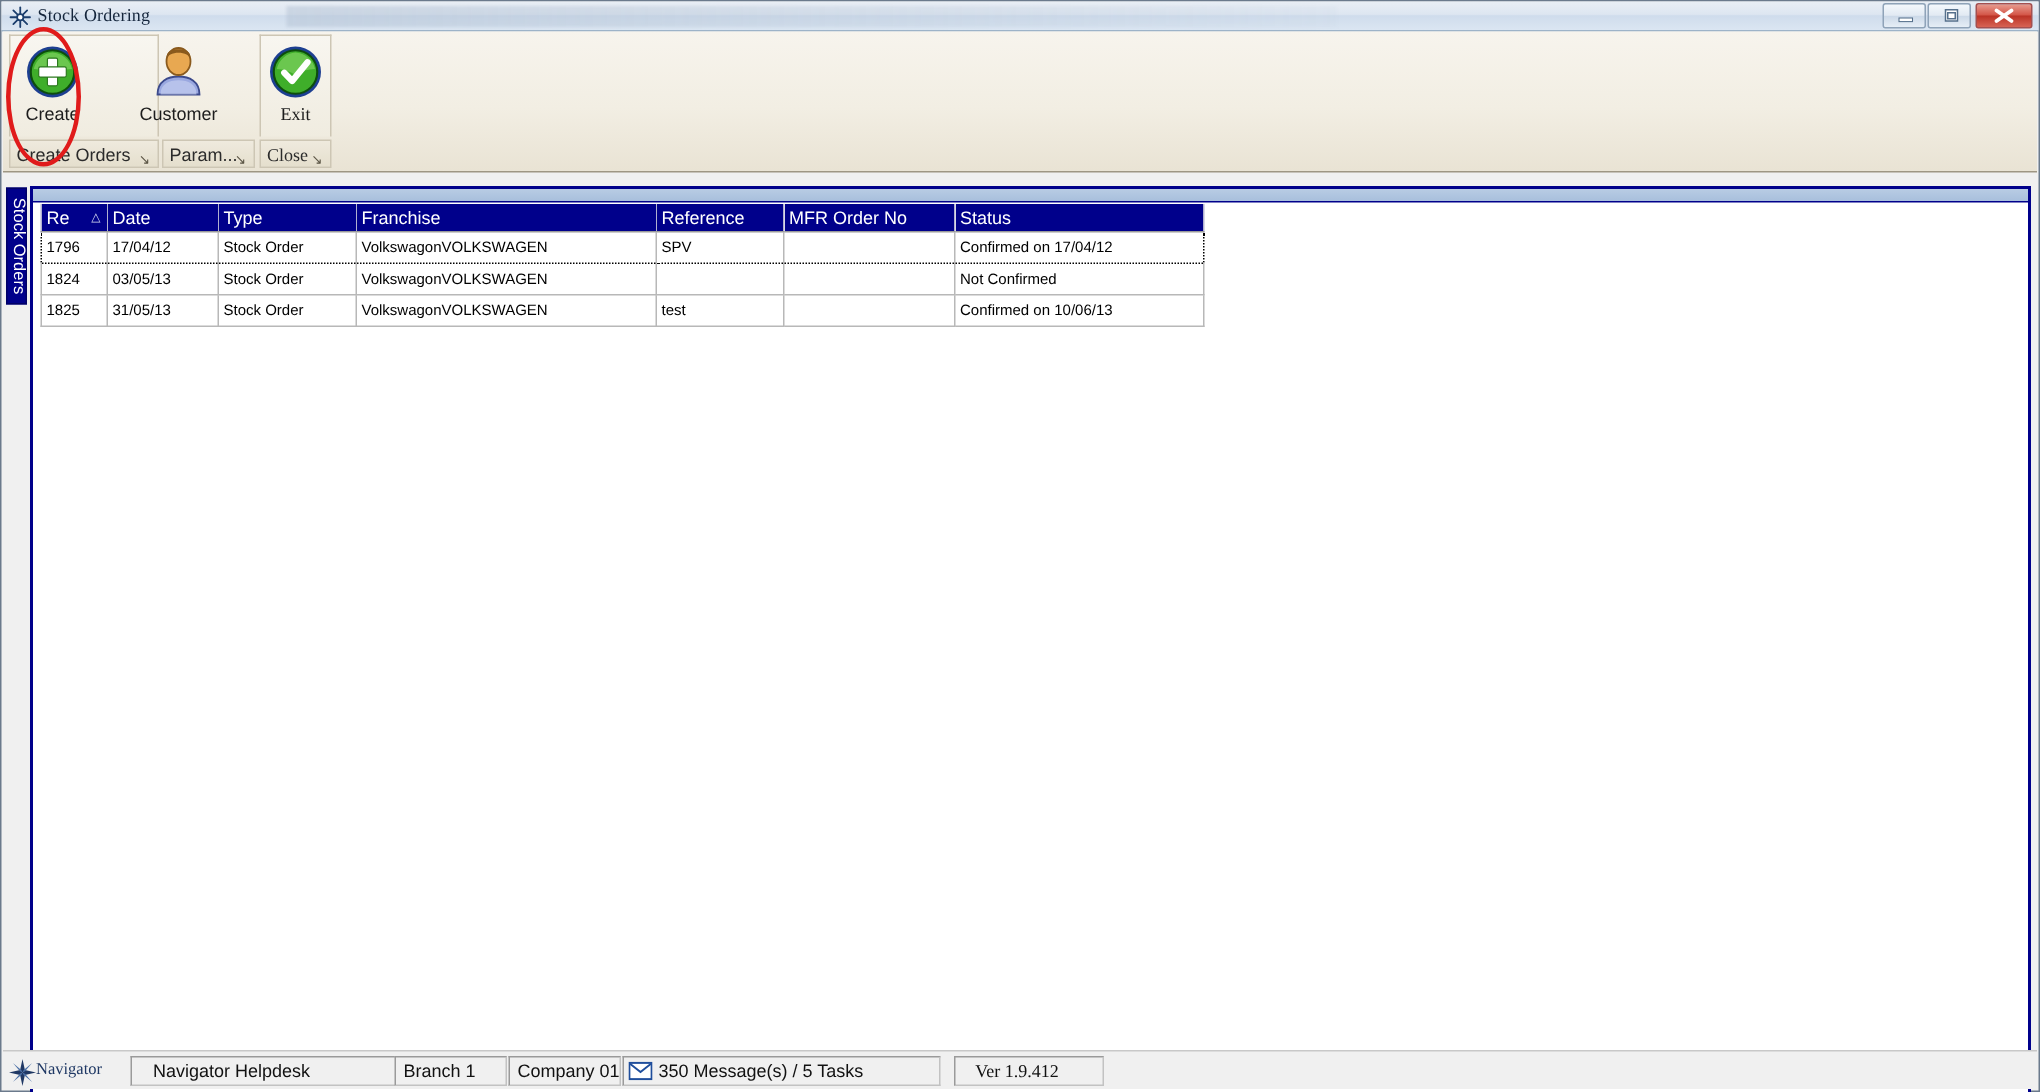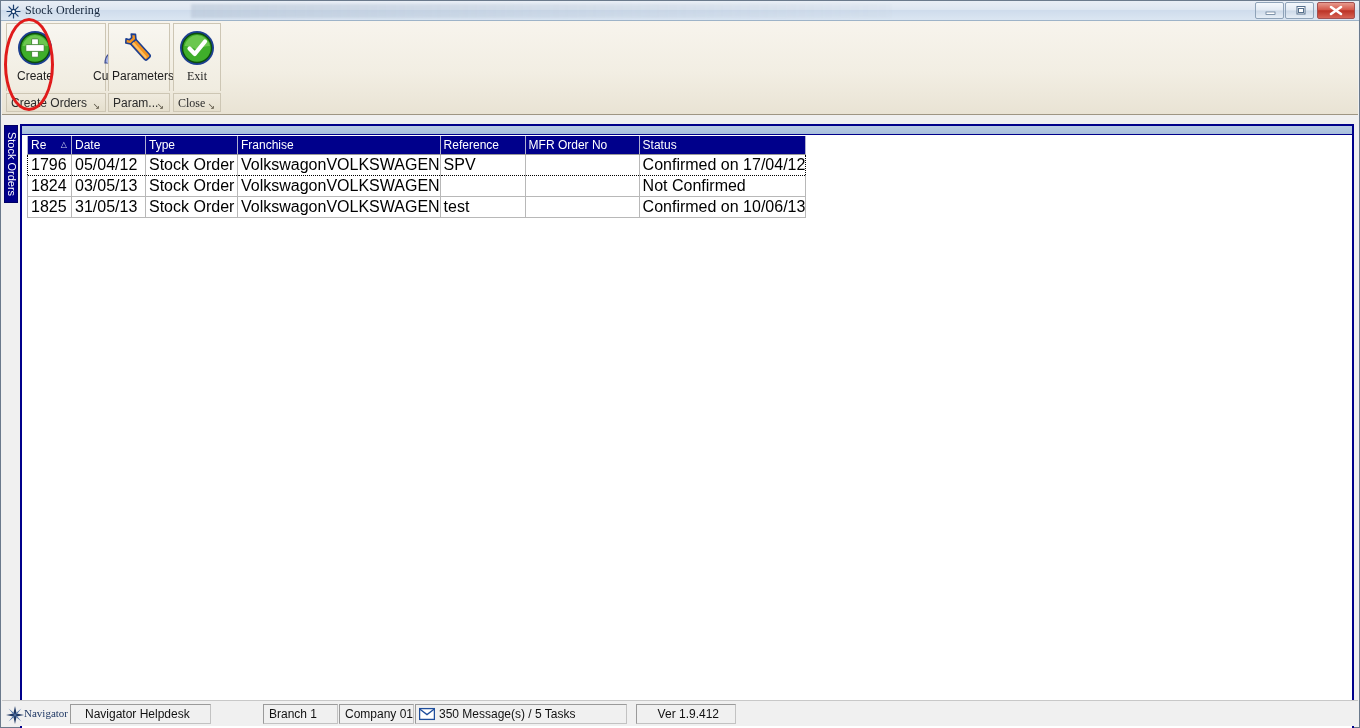--- a/index.html
+++ b/index.html
@@ -244,21 +244,21 @@
     position: relative;
   }
   #grid th.th-first { border-left: 1px solid #b0b0d0; }
   #grid th .sort-arrow {
     position: absolute;
     right: 4px; top: 4px;
     font-size: 8px;
     color: #cfd4ee;
   }
   #grid td {
-    font-size: 16px;
+    font-size: 10px;
     color: #000000;
     padding: 1px 0 1px 3px;
     height: 18px;
     border-right: 1px solid #b8b8b8;
     border-bottom: 1px solid #b8b8b8;
     white-space: nowrap;
     overflow: hidden;
     background: #ffffff;
   }
   #grid td.td-first { border-left: 1px solid #b8b8b8; }
@@ -306,21 +306,21 @@
     font-size: 11px;
     color: #1f3864;
     font-family: "Liberation Serif", serif;
   }
   #sb-mail-icon {
     position: absolute;
     left: 3px; top: 2px;
     width: 16px; height: 14px;
   }
   .sb-cell.has-icon { padding-left: 23px; }
-  .sb-cell.right-align { padding-left: 0; padding-right: 16px; text-align: right; }
+  .sb-cell.right-align { padding-left: 0; padding-right: 16px; text-align: center; font-family: Liberation Serif, serif; }
 </style>
 </head>
 <body>
 
 <div id="app-window">
 
   <div id="title-bar">
     <span id="title-icon">
       <svg width="15" height="15" viewBox="0 0 15 15">
         <g stroke="#1c3f6e" stroke-width="1.2" stroke-linecap="round">
@@ -390,34 +390,20 @@
         </div>
 
       </div>
       <div class="ribbon-group-caption">
         <span>Create Orders</span>
         <span class="dlg-arrow">↘</span>
       </div>
     </div>
 
     <div class="ribbon-group" style="left:106px; width:62px;">
-      <div class="ribbon-group-body">
-        <div class="ribbon-btn" style="left:3px; width:54px;">
-          <span class="rb-icon">
-            <svg width="38" height="38" viewBox="0 0 38 38">
-              <g transform="rotate(-42 19 19)">
-                <rect x="15.5" y="9" width="7" height="24" rx="2" fill="#f2921f" stroke="#1d3f91" stroke-width="1.6"></rect>
-                <path d="M12.5 6.5 L15.5 10.5 L22.5 10.5 L25.5 6.5 L22.5 3.5 L20.5 6.5 L17.5 6.5 L15.5 3.5 Z" fill="#f2921f" stroke="#1d3f91" stroke-width="1.6" stroke-linejoin="round"></path>
-                <rect x="16.8" y="11" width="2.2" height="20" fill="#ffc46b" opacity=".85"></rect>
-              </g>
-            </svg>
-          </span>
-          <span class="rb-label">Parameters</span>
-        </div>
-      </div>
       <div class="ribbon-group-caption">
         <span>Param...</span>
         <span class="dlg-arrow">↘</span>
       </div>
     </div>
 
     <div class="ribbon-group" style="left:171px; width:48px;font-family:Liberation Serif, serif;">
       <div class="ribbon-group-body">
         <div class="ribbon-btn" style="left:-1px; width:48px;">
           <span class="rb-icon">
@@ -476,21 +462,21 @@
               </th>
               <th style="width:162px">
                 <span>Status</span>
               </th>
             </tr>
           </thead>
           <tbody>
 
             <tr class="focused-row">
               <td class="td-first">1796</td>
-              <td>05/04/12</td>
+              <td>17/04/12</td>
               <td>Stock Order</td>
               <td>VolkswagonVOLKSWAGEN</td>
               <td>SPV</td>
               <td></td>
               <td class="td-last">Confirmed on 17/04/12</td>
             </tr>
 
             <tr>
               <td class="td-first">1824</td>
               <td>03/05/13</td>
@@ -532,21 +518,21 @@
         <g fill="#4a6fa5">
           <path d="M2.6 2.6 L8.2 7.3 L9 9 L7.3 8.2 Z"></path>
           <path d="M15.4 15.4 L9.8 10.7 L9 9 L10.7 9.8 Z"></path>
           <path d="M15.4 2.6 L10.7 8.2 L9 9 L9.8 7.3 Z"></path>
           <path d="M2.6 15.4 L7.3 9.8 L9 9 L8.2 10.7 Z"></path>
         </g>
       </svg>
     </span>
     <span id="sb-logo-text">Navigator</span>
 
-    <div class="sb-cell" style="left:68px;  width:141px;padding-left:14px;">
+    <div class="sb-cell" style="left:85px;  width:203px;padding-left:14px;">
       <span>Navigator Helpdesk</span>
     </div>
 
     <div class="sb-cell" style="left:261px; width:75px;">
       <span>Branch 1</span>
     </div>
 
     <div class="sb-cell" style="left:337px; width:75px;">
       <span>Company 01</span>
     </div>

